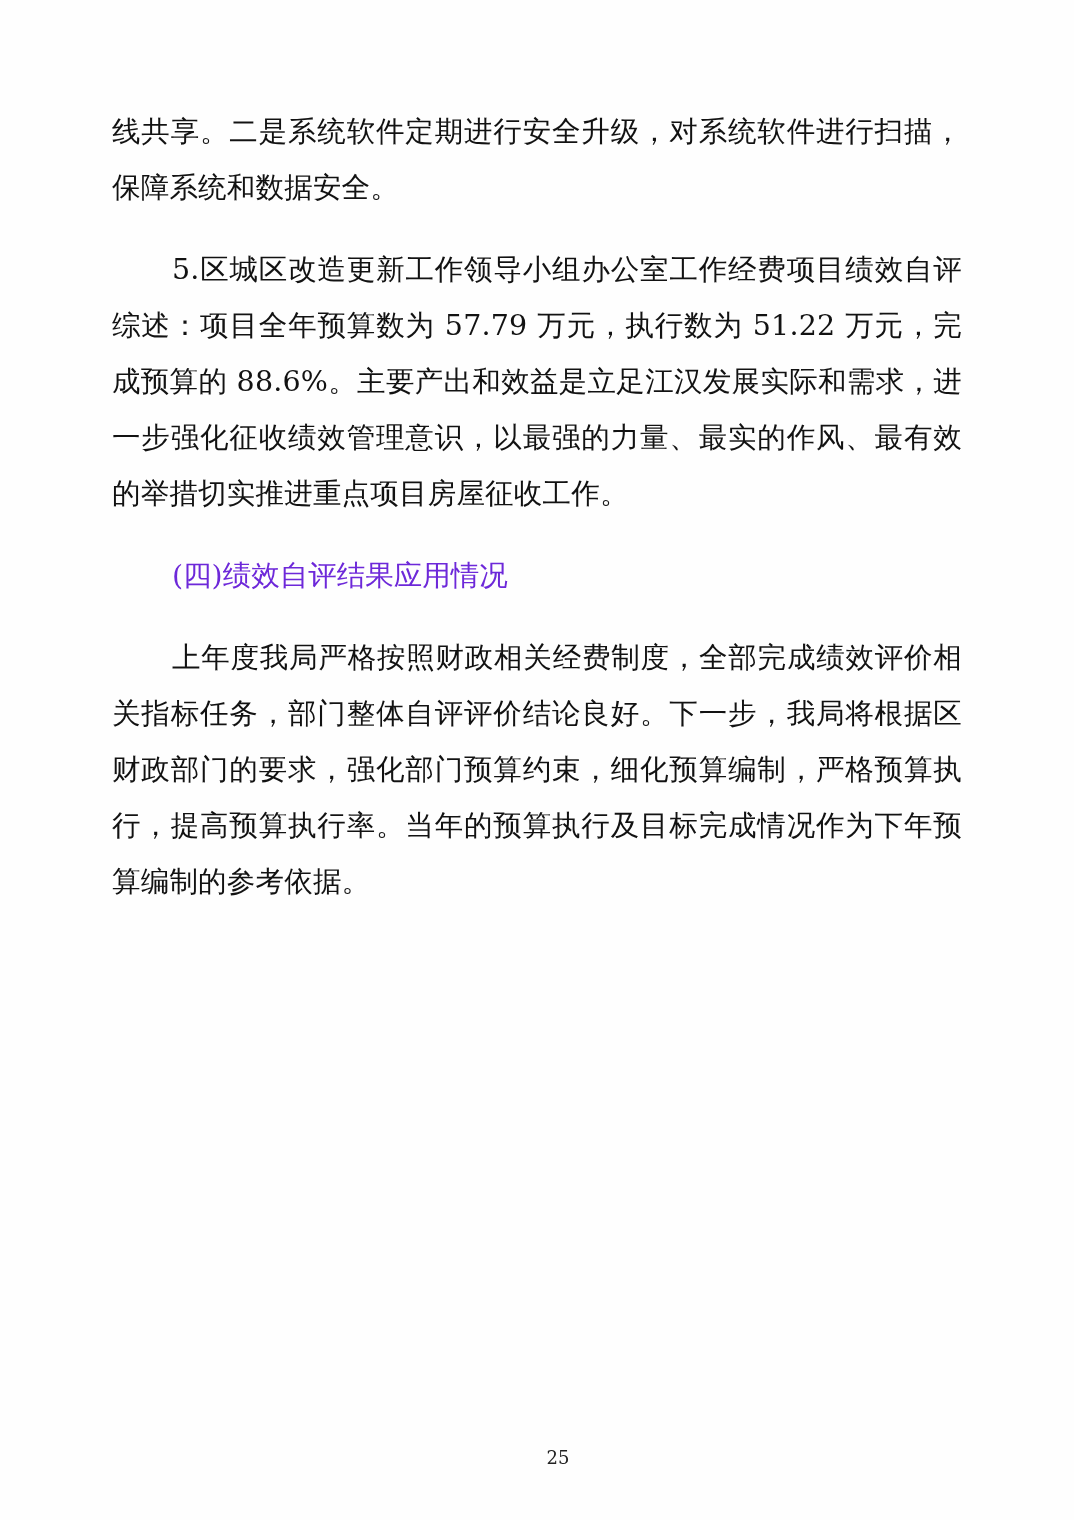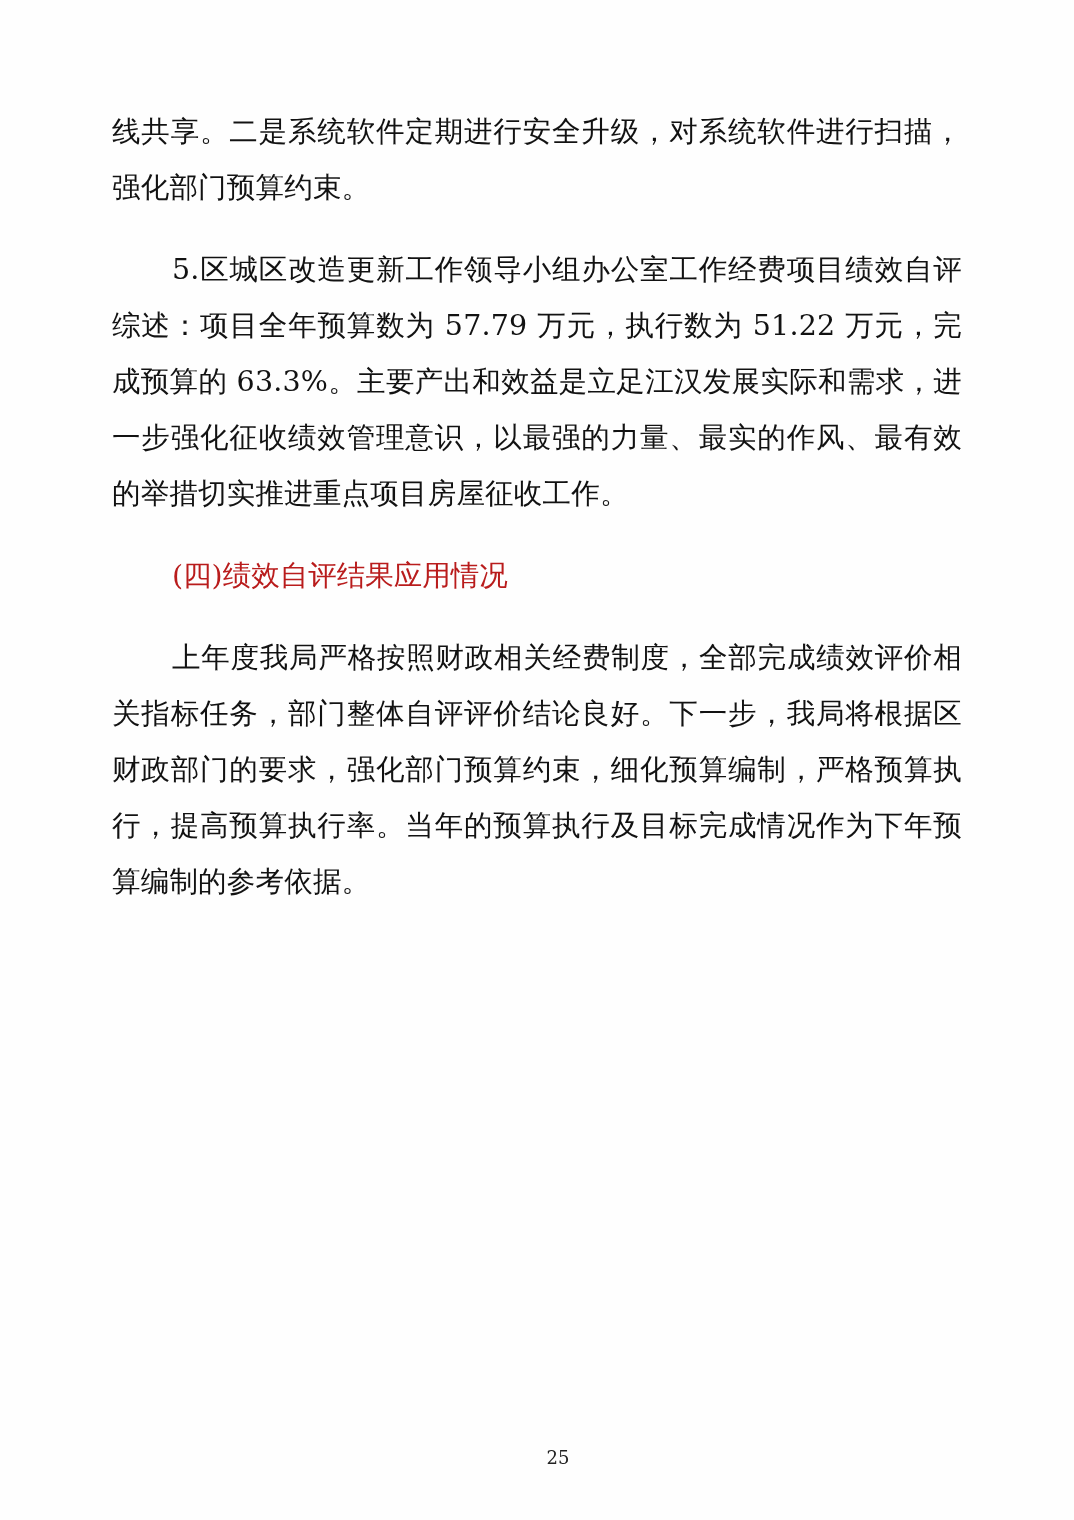--- a/index.html
+++ b/index.html
@@ -44,43 +44,43 @@
   }
   p.spaced {
     margin-top: 26px;
   }
   p.heading-para {
     margin: 26px 0 0 0;
     font-size: 28.5px;
     line-height: 56px;
     text-indent: 60px;
     font-family: "DejaVu Serif", serif;
-    color: #b91c1c;
+    color: #6d28d9;
   }
   .page-number {
     position: absolute;
     bottom: 52px;
     left: 0;
     width: 100%;
     text-align: center;
     font-size: 18px;
     font-family: "DejaVu Serif", serif;
     color: #222;
     margin-left: 21px;
   }
 </style>
 </head>
 <body>
 
 <div class="page">
   <div class="content">
 
-    <p class="body-para">线共享。二是系统软件定期进行安全升级，对系统软件进行扫描，强化部门预算约束。</p>
+    <p class="body-para">线共享。二是系统软件定期进行安全升级，对系统软件进行扫描，保障系统和数据安全。</p>
 
-    <p class="body-para indent spaced">5.区城区改造更新工作领导小组办公室工作经费项目绩效自评综述：项目全年预算数为 57.79 万元，执行数为 51.22 万元，完成预算的 63.3%。主要产出和效益是立足江汉发展实际和需求，进一步强化征收绩效管理意识，以最强的力量、最实的作风、最有效的举措切实推进重点项目房屋征收工作。</p>
+    <p class="body-para indent spaced">5.区城区改造更新工作领导小组办公室工作经费项目绩效自评综述：项目全年预算数为 57.79 万元，执行数为 51.22 万元，完成预算的 88.6%。主要产出和效益是立足江汉发展实际和需求，进一步强化征收绩效管理意识，以最强的力量、最实的作风、最有效的举措切实推进重点项目房屋征收工作。</p>
 
     <p class="heading-para">(四)绩效自评结果应用情况</p>
 
     <p class="body-para indent spaced">上年度我局严格按照财政相关经费制度，全部完成绩效评价相关指标任务，部门整体自评评价结论良好。下一步，我局将根据区财政部门的要求，强化部门预算约束，细化预算编制，严格预算执行，提高预算执行率。当年的预算执行及目标完成情况作为下年预算编制的参考依据。</p>
 
   </div>
 
   <div class="page-number">25</div>
 </div>
 

